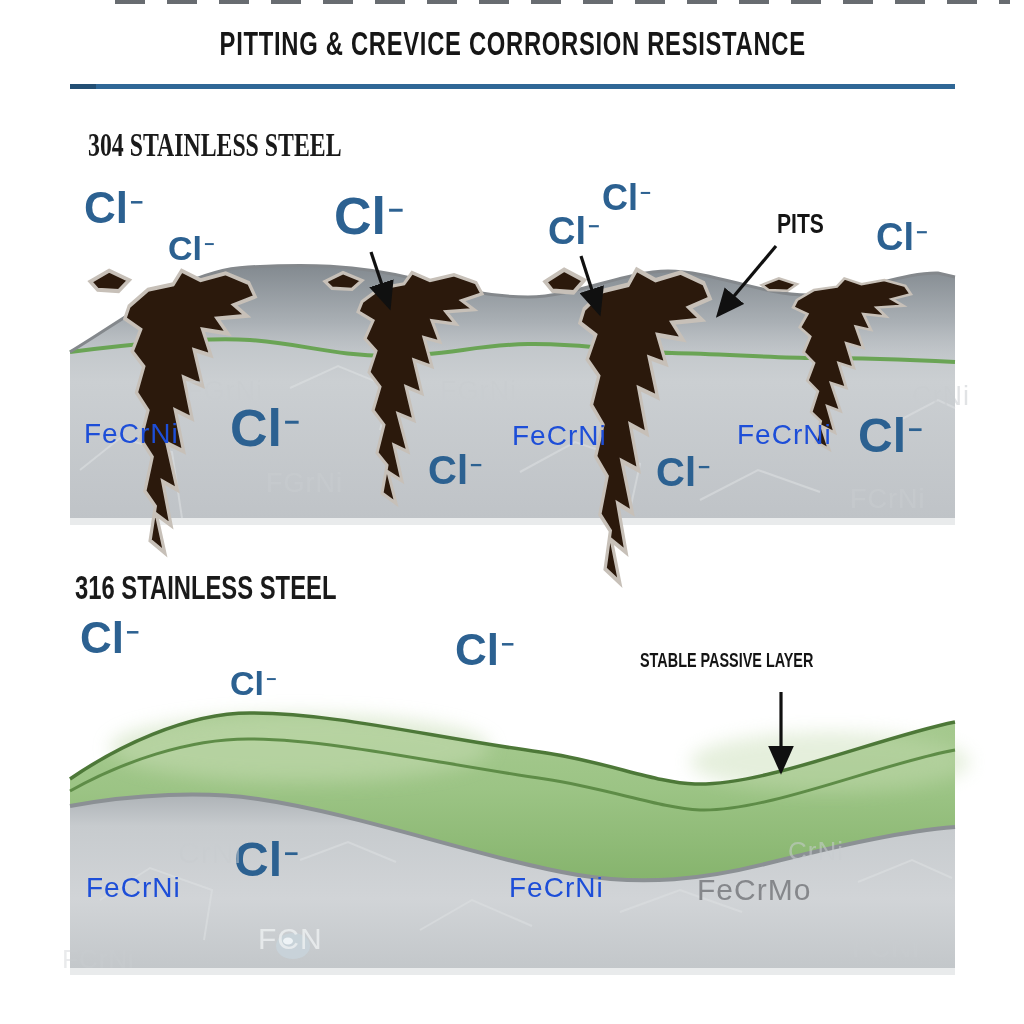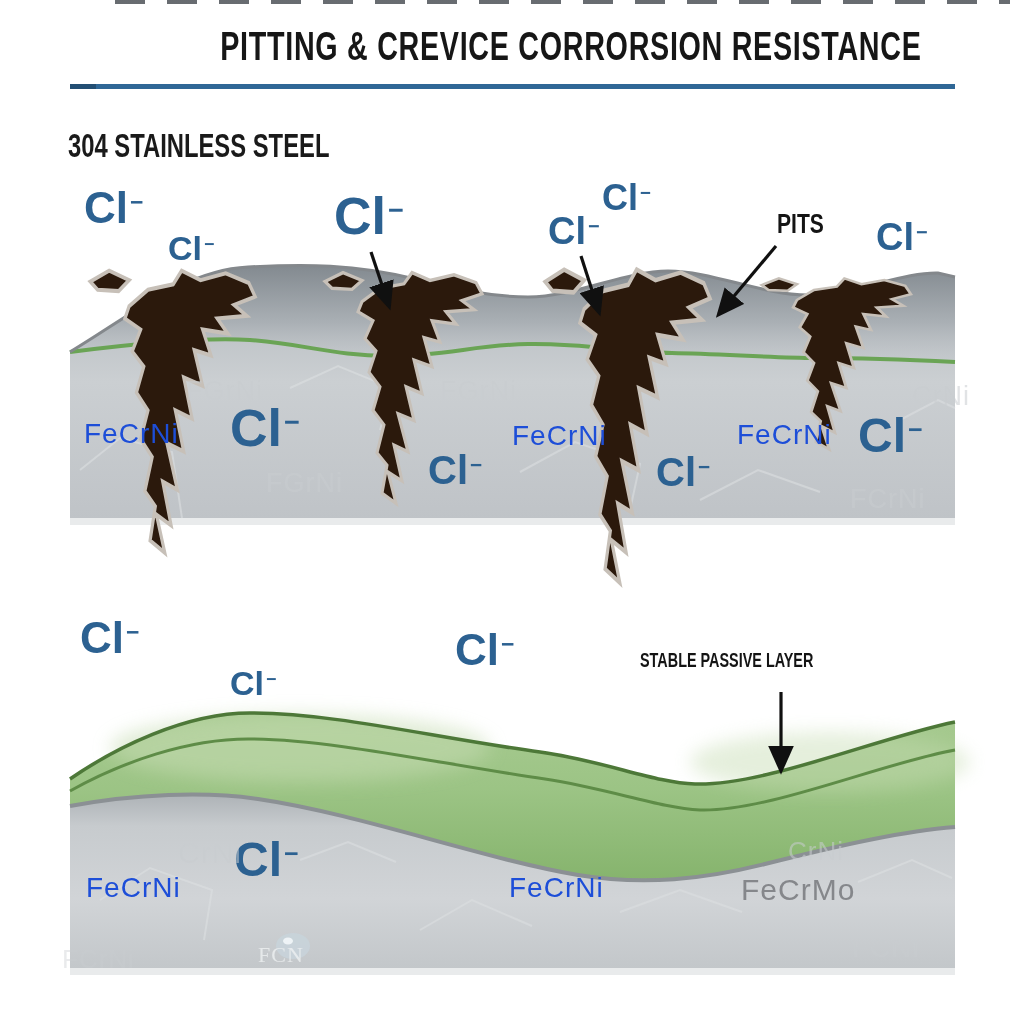--- a/index.html
+++ b/index.html
@@ -5,21 +5,21 @@
   html,body{margin:0;padding:0;background:#ffffff;}
   #stage{
     position:relative;width:1024px;height:1024px;background:#ffffff;
     font-family:"Liberation Sans", sans-serif;overflow:hidden;
   }
   .abs{position:absolute;line-height:1;white-space:nowrap;}
   .cond{display:inline-block;transform:scaleX(.70);transform-origin:left center;}
   .title-wrap{left:70px;top:26px;width:885px;text-align:center;}
   .title-wrap .cond{transform-origin:center center;}
   h1.big{
-    margin:0;font-size:41px;font-weight:800;color:#161616;letter-spacing:1px;
+    margin:0;font-size:34px;font-weight:800;color:#161616;letter-spacing:1px;
   }
   .rule{position:absolute;left:70px;top:84px;width:885px;height:5px;background:#2f6796;}
   .rule::before{content:"";position:absolute;left:0;top:0;width:26px;height:5px;background:#224e73;}
   .crop-dashes{
     position:absolute;left:115px;top:0;width:895px;height:4px;opacity:.8;
     background:repeating-linear-gradient(90deg,#42474d 0 30px,transparent 30px 52px);
   }
   .heading{font-size:34px;font-weight:800;color:#1a1a1a;}
   .ion{color:#2c6191;font-weight:800;}
   .ion sup{font-size:52%;font-weight:900;position:relative;top:.12em;margin-left:2px;}
@@ -147,21 +147,21 @@
     </g>
   </svg>
 
   <div class="txt-layer">
 
     <div class="abs title-wrap">
       <h1 class="big"><span class="cond">PITTING &amp; CREVICE CORRORSION RESISTANCE</span></h1>
     </div>
     <div class="rule"></div>
 
-    <div class="abs heading" style="left:68px;top:128px;">
+    <div class="abs heading" style="left:88px;top:128px;font-family:Liberation Serif, serif;">
       <span class="cond">304 STAINLESS STEEL</span>
     </div>
 
     <span class="abs ion" style="left:84px;top:186px;font-size:44px;"><span>Cl</span><sup>−</sup></span>
     <span class="abs ion" style="left:168px;top:231px;font-size:34px;"><span>Cl</span><sup>−</sup></span>
     <span class="abs ion" style="left:334px;top:190px;font-size:52px;"><span>Cl</span><sup>−</sup></span>
     <span class="abs ion" style="left:548px;top:212px;font-size:38px;"><span>Cl</span><sup>−</sup></span>
     <span class="abs ion" style="left:602px;top:180px;font-size:36px;"><span>Cl</span><sup>−</sup></span>
     <span class="abs ion" style="left:876px;top:218px;font-size:38px;"><span>Cl</span><sup>−</sup></span>
 
@@ -177,35 +177,38 @@
     <span class="abs alloy" style="left:84px;top:420px;">FeCrNi</span>
     <span class="abs alloy" style="left:512px;top:422px;">FeCrNi</span>
     <span class="abs alloy" style="left:737px;top:421px;">FeCrNi</span>
 
     <span class="abs wm" style="left:186px;top:378px;">FGrNi</span>
     <span class="abs wm" style="left:440px;top:378px;">FGrNi</span>
     <span class="abs wm" style="left:912px;top:383px;">CrNi</span>
     <span class="abs wm" style="left:266px;top:470px;">FGrNi</span>
     <span class="abs wm" style="left:850px;top:486px;">FCrNi</span>
 
+    <div class="abs heading" style="left:75px;top:570px;">
+      <span class="cond">316 STAINLESS STEEL</span>
+    </div>
 
     <span class="abs ion" style="left:80px;top:616px;font-size:44px;"><span>Cl</span><sup>−</sup></span>
     <span class="abs ion" style="left:230px;top:666px;font-size:34px;"><span>Cl</span><sup>−</sup></span>
     <span class="abs ion" style="left:455px;top:628px;font-size:44px;"><span>Cl</span><sup>−</sup></span>
 
     <div class="abs ann" style="left:640px;top:650px;font-size:20px;">
       <span class="cond" style="transform:scaleX(.72);">STABLE PASSIVE LAYER</span>
     </div>
 
     <span class="abs ion" style="left:234px;top:836px;font-size:48px;"><span>Cl</span><sup>−</sup></span>
 
     <span class="abs alloy" style="left:86px;top:874px;">FeCrNi</span>
     <span class="abs alloy" style="left:509px;top:874px;">FeCrNi</span>
-    <span class="abs alloy alloy-dark" style="left:697px;top:875px;margin-left:44px;">FeCrMo</span>
+    <span class="abs alloy alloy-dark" style="left:697px;top:875px;">FeCrMo</span>
 
     <span class="abs wm" style="left:178px;top:838px;font-size:30px;">CrNi</span>
     <span class="abs wm" style="left:788px;top:838px;font-size:26px;">CrNi</span>
-    <span class="abs wm wm-light" style="left:258px;top:944px;font-size:22px;font-family:Liberation Serif, serif;">FCN</span>
+    <span class="abs wm wm-light" style="left:258px;top:924px;font-size:30px;">FCN</span>
     <span class="abs wm" style="left:62px;top:946px;font-size:26px;opacity:.4;">FCrNi</span>
     <span class="abs wm" style="left:852px;top:934px;font-size:28px;opacity:.45;">FCNi</span>
 
   </div>
 </div>
 
 </body></html>

